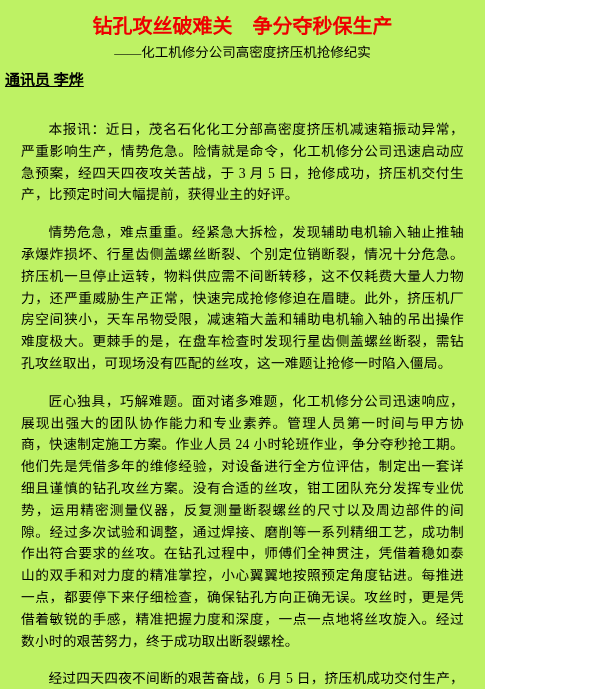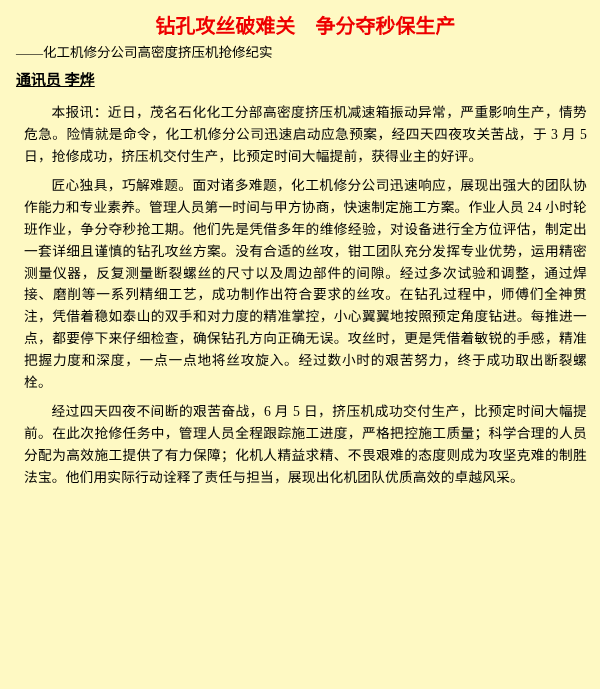--- a/index.html
+++ b/index.html
@@ -2,56 +2,57 @@
 <html lang="zh-CN"><head>
 <meta charset="utf-8">
 <style>
   html, body {
     margin: 0;
     padding: 0;
     background: #ffffff;
   }
   .page {
     position: relative;
-    width: 600px;
+    width: 485px;
     height: 689px;
     box-sizing: border-box;
-    background: #fef9c3;
+    background: #bef264;
     color: #000000;
-    padding: 13px 5px 0 16px;
+    padding: 13px 5px 0 5px;
     overflow: hidden;
     font-family: "Liberation Serif", "DejaVu Serif", serif;
   }
   .title {
     font-family: "Liberation Sans", "DejaVu Sans", sans-serif;
     font-weight: 700;
     font-size: 20px;
     line-height: 26px;
     color: #ee0000;
     text-align: center;
     margin: 0 0 5px 0;
     white-space: pre;
   }
   .subtitle {
     font-size: 13.5px;
     line-height: 18px;
+    text-align: center;
     color: #000000;
     margin: 0 0 9px 0;
   }
   .byline {
     display: inline-block;
     font-size: 15px;
     line-height: 19px;
     font-weight: 700;
     text-decoration: underline;
     color: #000000;
-    margin: 0 0 4px 0;
+    margin: 0 0 13px 0;
   }
   .article-body p {
-    margin: 8px;
+    margin: 16px;
     font-size: 13.7px;
     line-height: 21.8px;
     text-align: justify;
     text-justify: inter-ideograph;
     text-indent: 2em;
     color: #000000;
     letter-spacing: 0.2px;
   }
 </style>
 </head>
@@ -61,16 +62,17 @@
   <h1 class="title">钻孔攻丝破难关　争分夺秒保生产</h1>
 
   <div class="subtitle">——化工机修分公司高密度挤压机抢修纪实</div>
 
   <div>
     <span class="byline">通讯员 李烨</span>
   </div>
 
   <div class="article-body">
     <p>本报讯：近日，茂名石化化工分部高密度挤压机减速箱振动异常，严重影响生产，情势危急。险情就是命令，化工机修分公司迅速启动应急预案，经四天四夜攻关苦战，于 3 月 5 日，抢修成功，挤压机交付生产，比预定时间大幅提前，获得业主的好评。</p>
+    <p>情势危急，难点重重。经紧急大拆检，发现辅助电机输入轴止推轴承爆炸损坏、行星齿侧盖螺丝断裂、个别定位销断裂，情况十分危急。挤压机一旦停止运转，物料供应需不间断转移，这不仅耗费大量人力物力，还严重威胁生产正常，快速完成抢修修迫在眉睫。此外，挤压机厂房空间狭小，天车吊物受限，减速箱大盖和辅助电机输入轴的吊出操作难度极大。更棘手的是，在盘车检查时发现行星齿侧盖螺丝断裂，需钻孔攻丝取出，可现场没有匹配的丝攻，这一难题让抢修一时陷入僵局。</p>
     <p>匠心独具，巧解难题。面对诸多难题，化工机修分公司迅速响应，展现出强大的团队协作能力和专业素养。管理人员第一时间与甲方协商，快速制定施工方案。作业人员 24 小时轮班作业，争分夺秒抢工期。他们先是凭借多年的维修经验，对设备进行全方位评估，制定出一套详细且谨慎的钻孔攻丝方案。没有合适的丝攻，钳工团队充分发挥专业优势，运用精密测量仪器，反复测量断裂螺丝的尺寸以及周边部件的间隙。经过多次试验和调整，通过焊接、磨削等一系列精细工艺，成功制作出符合要求的丝攻。在钻孔过程中，师傅们全神贯注，凭借着稳如泰山的双手和对力度的精准掌控，小心翼翼地按照预定角度钻进。每推进一点，都要停下来仔细检查，确保钻孔方向正确无误。攻丝时，更是凭借着敏锐的手感，精准把握力度和深度，一点一点地将丝攻旋入。经过数小时的艰苦努力，终于成功取出断裂螺栓。</p>
     <p>经过四天四夜不间断的艰苦奋战，6 月 5 日，挤压机成功交付生产，比预定时间大幅提前。在此次抢修任务中，管理人员全程跟踪施工进度，严格把控施工质量；科学合理的人员分配为高效施工提供了有力保障；化机人精益求精、不畏艰难的态度则成为攻坚克难的制胜法宝。他们用实际行动诠释了责任与担当，展现出化机团队优质高效的卓越风采。</p>
   </div>
 </div>
 
 </body></html>

